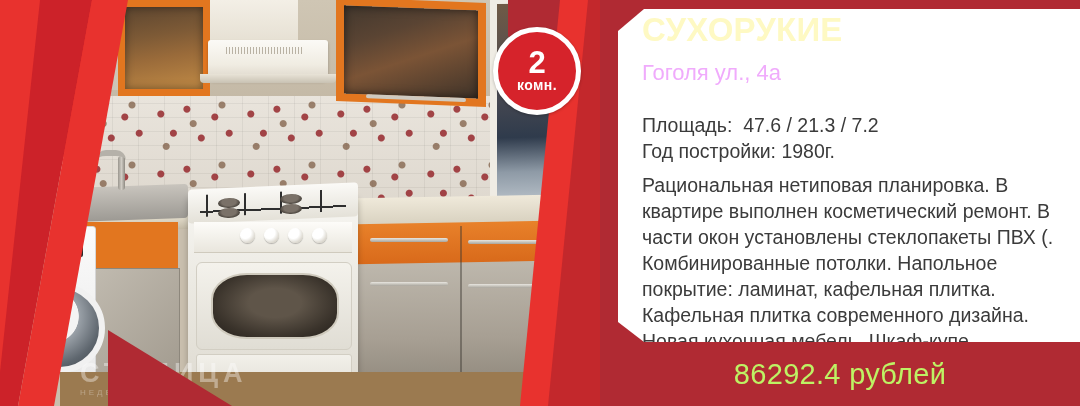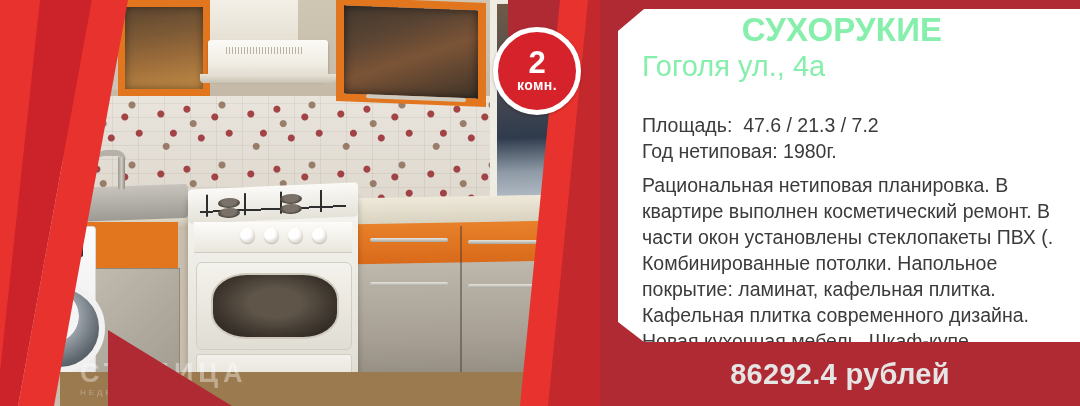--- a/index.html
+++ b/index.html
@@ -337,43 +337,43 @@
   }
   .white-panel {
     position: absolute;
     left: 18px; top: 9px;
     width: 462px; height: 333px;
     background: #ffffff;
     clip-path: polygon(26px 0, 462px 0, 462px 333px, 26px 333px, 0 313px, 0 22px);
   }
   .headings { position: absolute; left: 42px; top: 13px; width: 400px; }
   .title {
-    font-size: 33px; font-weight: bold; color: #86efac;
-    letter-spacing: .2px; line-height: 1.05; text-align: center;
+    font-size: 33px; font-weight: bold; color: #fef9c3;
+    letter-spacing: .2px; line-height: 1.05;
   }
   .subtitle {
-    font-size: 29px; color: #86efac; line-height: 1.15; margin-top: 2px;
+    font-size: 22px; color: #f0abfc; line-height: 1.15; margin-top: 12px;
   }
   .details {
     position: absolute; left: 42px; top: 112px; width: 412px;
     font-size: 19.5px; color: #3b3b3b; line-height: 26px;
   }
   .details .line { white-space: pre-wrap; }
   .desc {
     margin-top: 8px;
     font-size: 19.5px; color: #3b3b3b; line-height: 26px;
   }
   .price-banner {
     position: absolute; left: 0; top: 342px;
     width: 480px; height: 64px;
     background: #b02a33;
     display: flex; align-items: center; justify-content: center;
   }
   .price-text {
-    color: #e5e5e5; font-size: 29px; font-weight: bold; letter-spacing: .3px;
+    color: #bef264; font-size: 29px; font-weight: normal; letter-spacing: .3px;
   }
 </style>
 </head>
 <body>
 
 <div class="card">
 
   <div class="photo-area">
     <div class="photo">
       <div class="wall-upper"></div>
@@ -463,21 +463,21 @@
 
     <div class="white-panel"></div>
 
     <div class="headings">
       <div class="title">СУХОРУКИЕ</div>
       <div class="subtitle">Гоголя ул., 4а</div>
     </div>
 
     <div class="details">
       <div class="line">Площадь:  47.6 / 21.3 / 7.2</div>
-      <div class="line">Год нетиповая: 1980г.</div>
+      <div class="line">Год постройки: 1980г.</div>
       <div class="desc"> Рациональная нетиповая планировка. В квартире выполнен косметический ремонт. В части окон установлены стеклопакеты ПВХ (. Комбинированные потолки. Напольное покрытие: ламинат, кафельная плитка. Кафельная плитка современного дизайна. Новая кухонная мебель. Шкаф-купе.</div>
     </div>
 
     <div class="price-banner">
       <div class="price-text">86292.4 рублей</div>
     </div>
   </div>
 
 </div>
 

